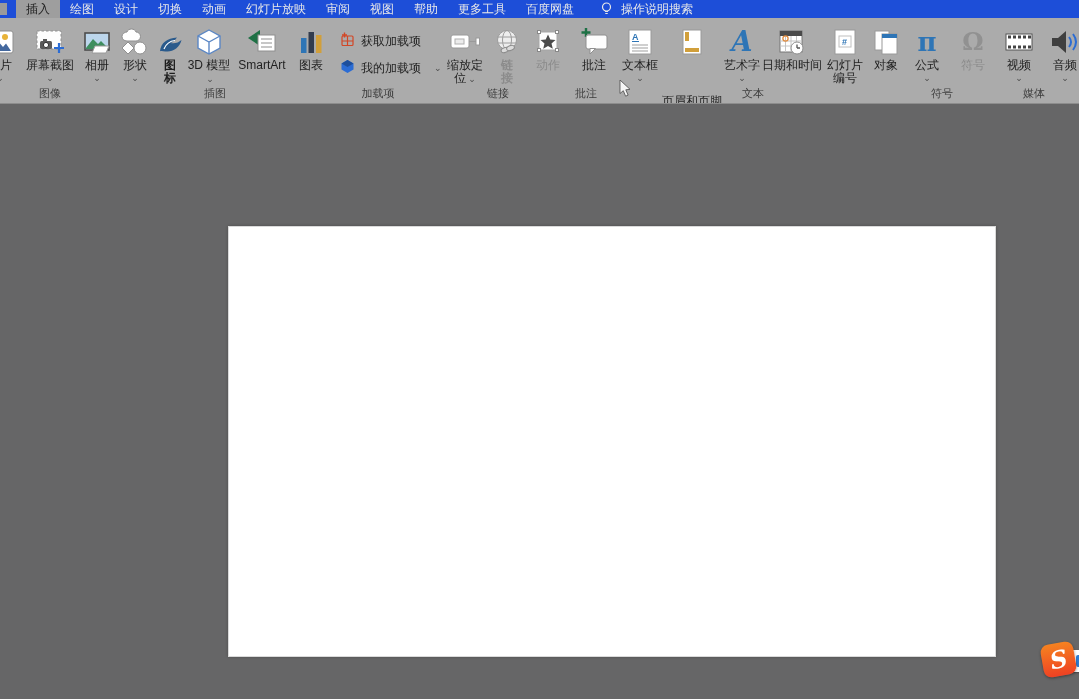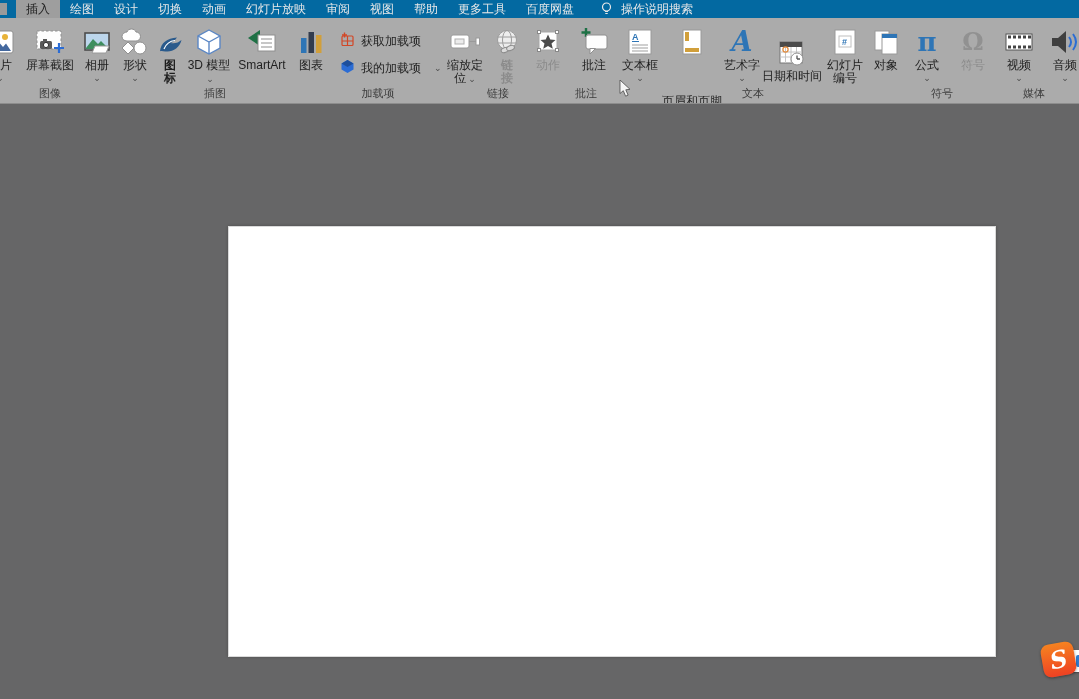--- a/index.html
+++ b/index.html
@@ -6,21 +6,21 @@
   html,body { width:1079px; height:699px; overflow:hidden; }
   body {
     font-family:"Liberation Sans","DejaVu Sans",sans-serif;
     background:#666667;
     position:relative;
   }
 
   
   .tabbar {
     position:absolute; top:0; left:0; width:1079px; height:18px;
-    background:#0369a1; display:flex; align-items:stretch;
+    background:#1d4ed8; display:flex; align-items:stretch;
     font-size:12px; color:#e8e8e8; white-space:nowrap;
   }
   .tab-frag { width:7px; height:12px; background:#9a9a9a; margin:3px 0 0 0; }
   .tab { padding:0 10px; display:flex; align-items:center; cursor:default; }
   .tab.active { background:#9e9e9e; color:#1b1b1b; margin-left:9px; }
   .tellme { display:flex; align-items:center; gap:8px; margin-left:16px; }
   .bulb svg { display:block; }
 
   
   .ribbon {
@@ -56,21 +56,21 @@
   .w-3d { width:46px; }
   .w-smartart { width:60px; }
   .w-chart { width:38px; }
   .w-zoom { width:46px; }
   .w-link { width:38px; }
   .w-action { width:44px; }
   .w-comment { width:48px; }
   .w-textbox { width:44px; }
   .w-hf { width:60px;gap:36px; }
   .w-wordart { width:40px; }
-  .w-datetime { width:60px;margin-top:11px; }
+  .w-datetime { width:60px; }
   .w-slidenum { width:46px; }
   .w-object { width:36px; }
   .w-eq { width:46px; }
   .w-sym { width:46px; }
   .w-video { width:46px; }
   .w-audio { width:46px; }
 
   .lbl-narrow { display:inline-block; width:14px;font-weight:bold; }
 
   

